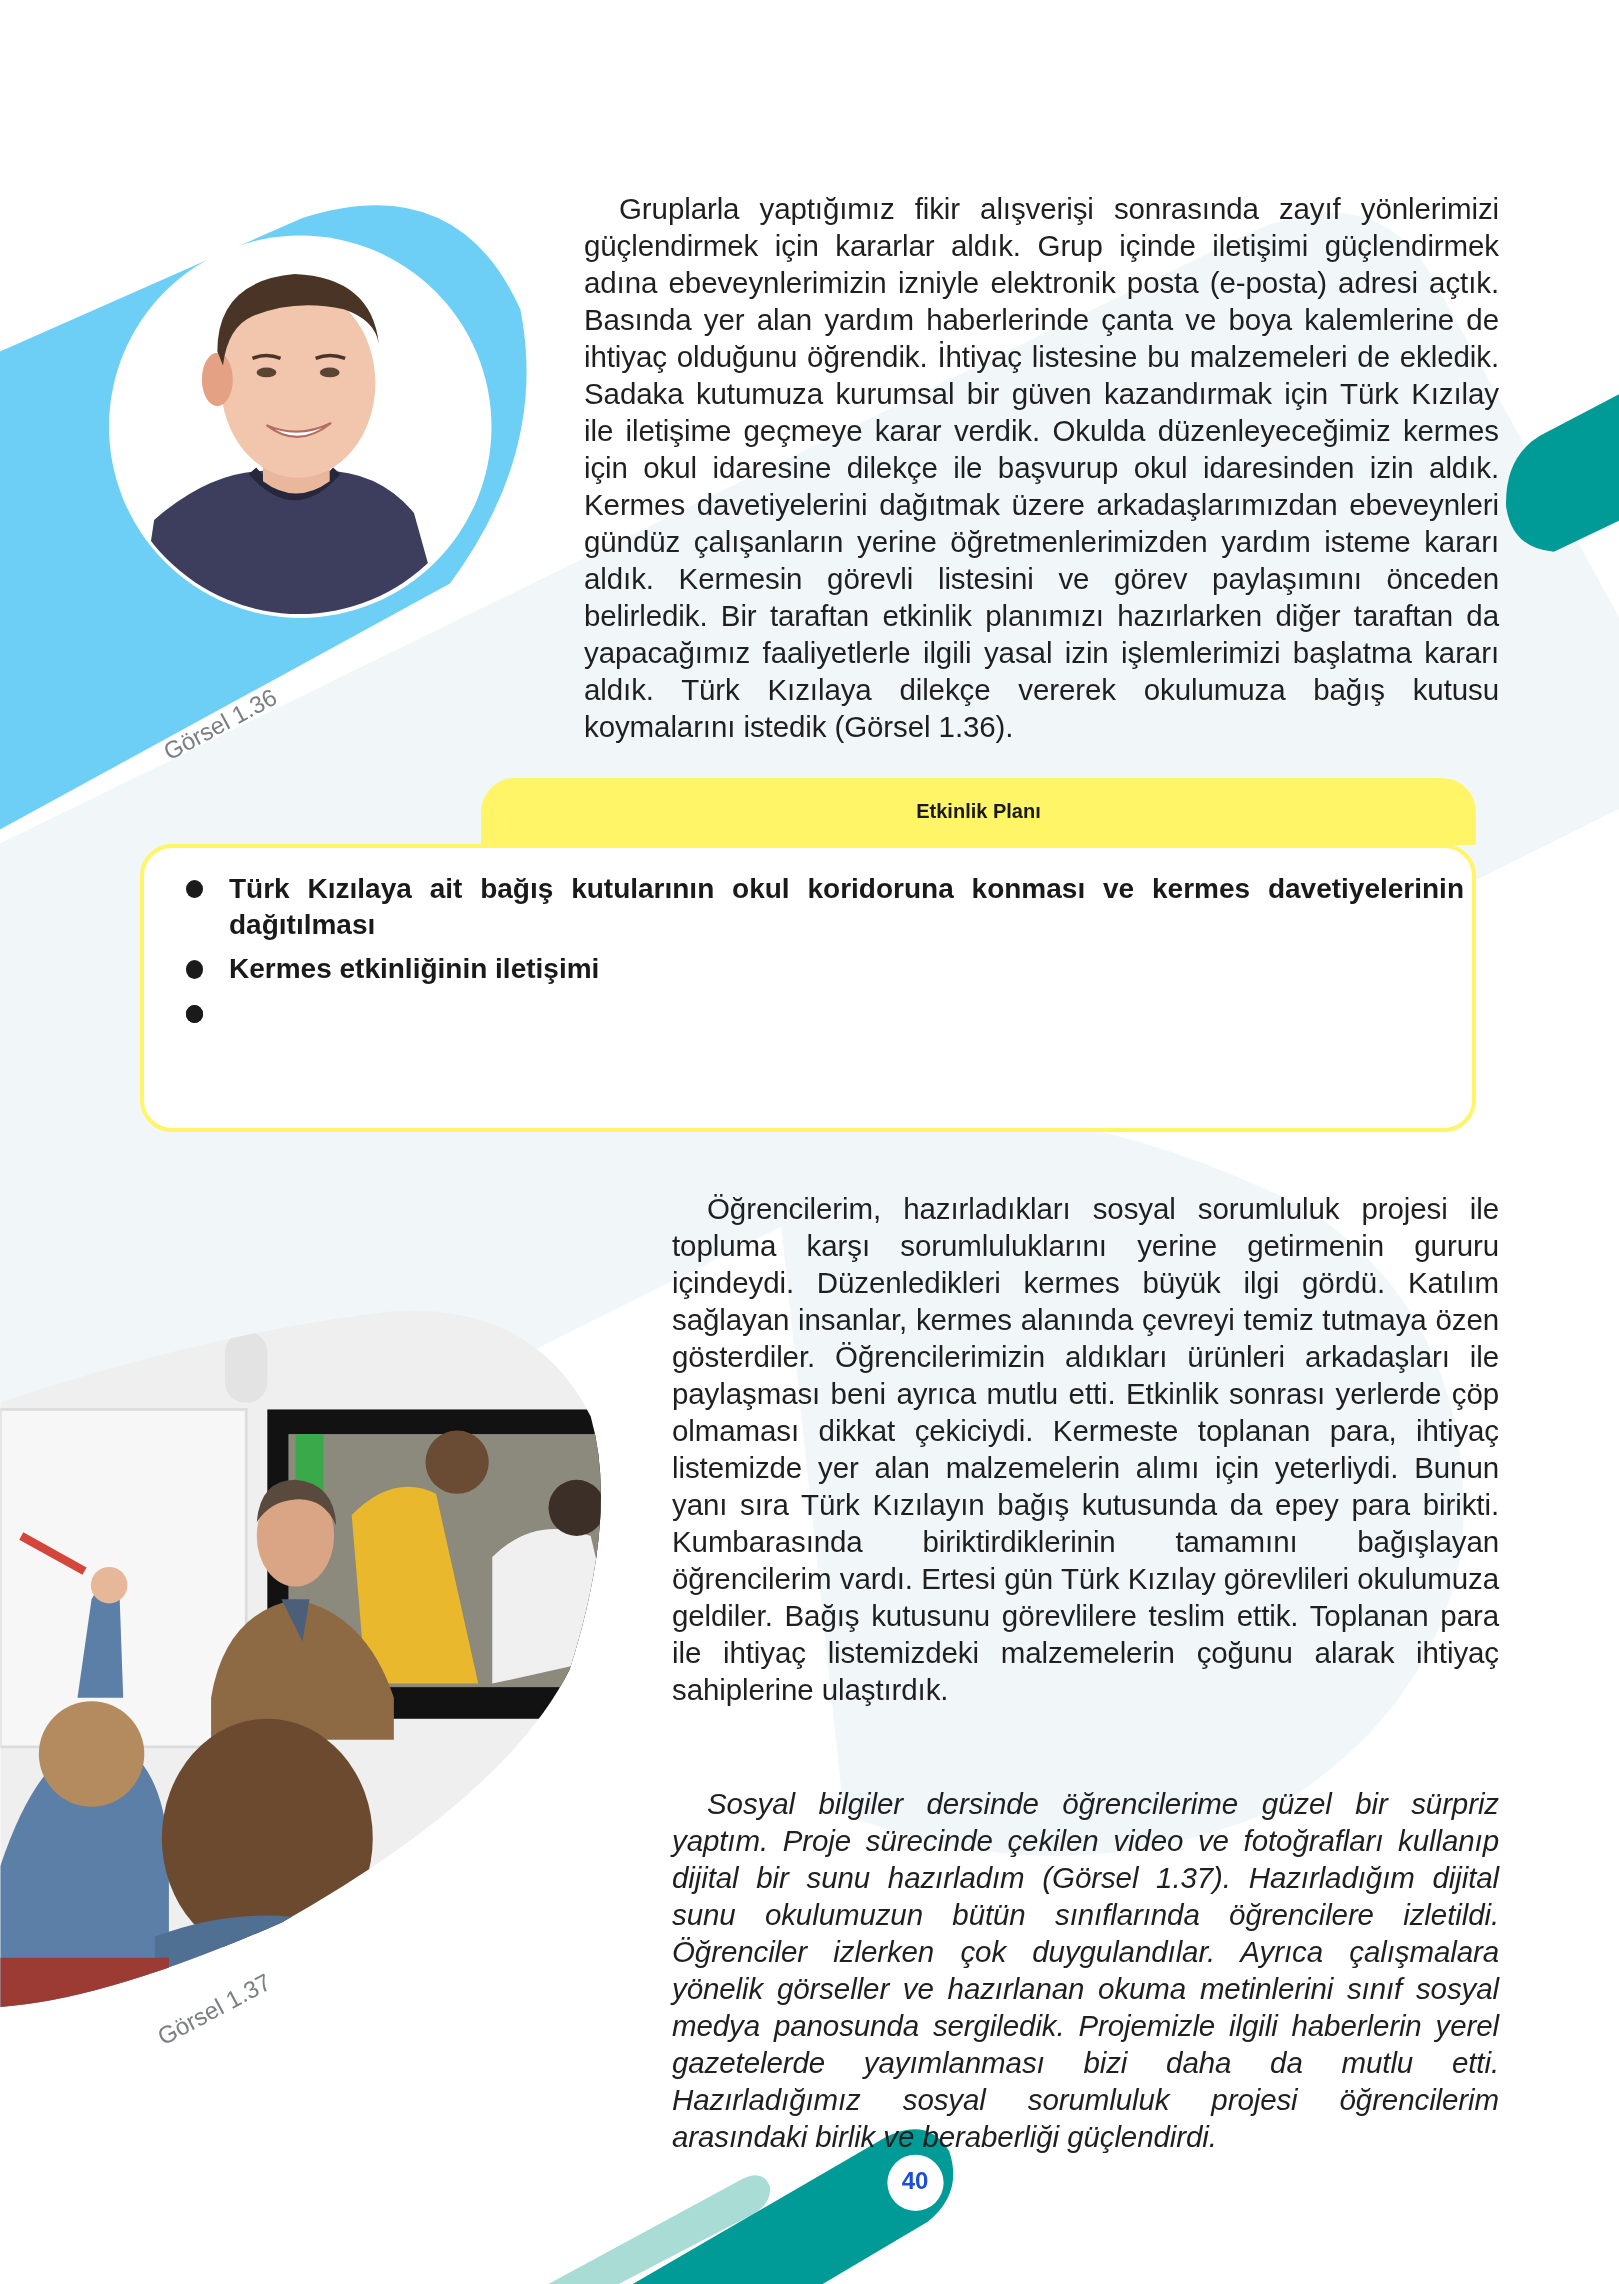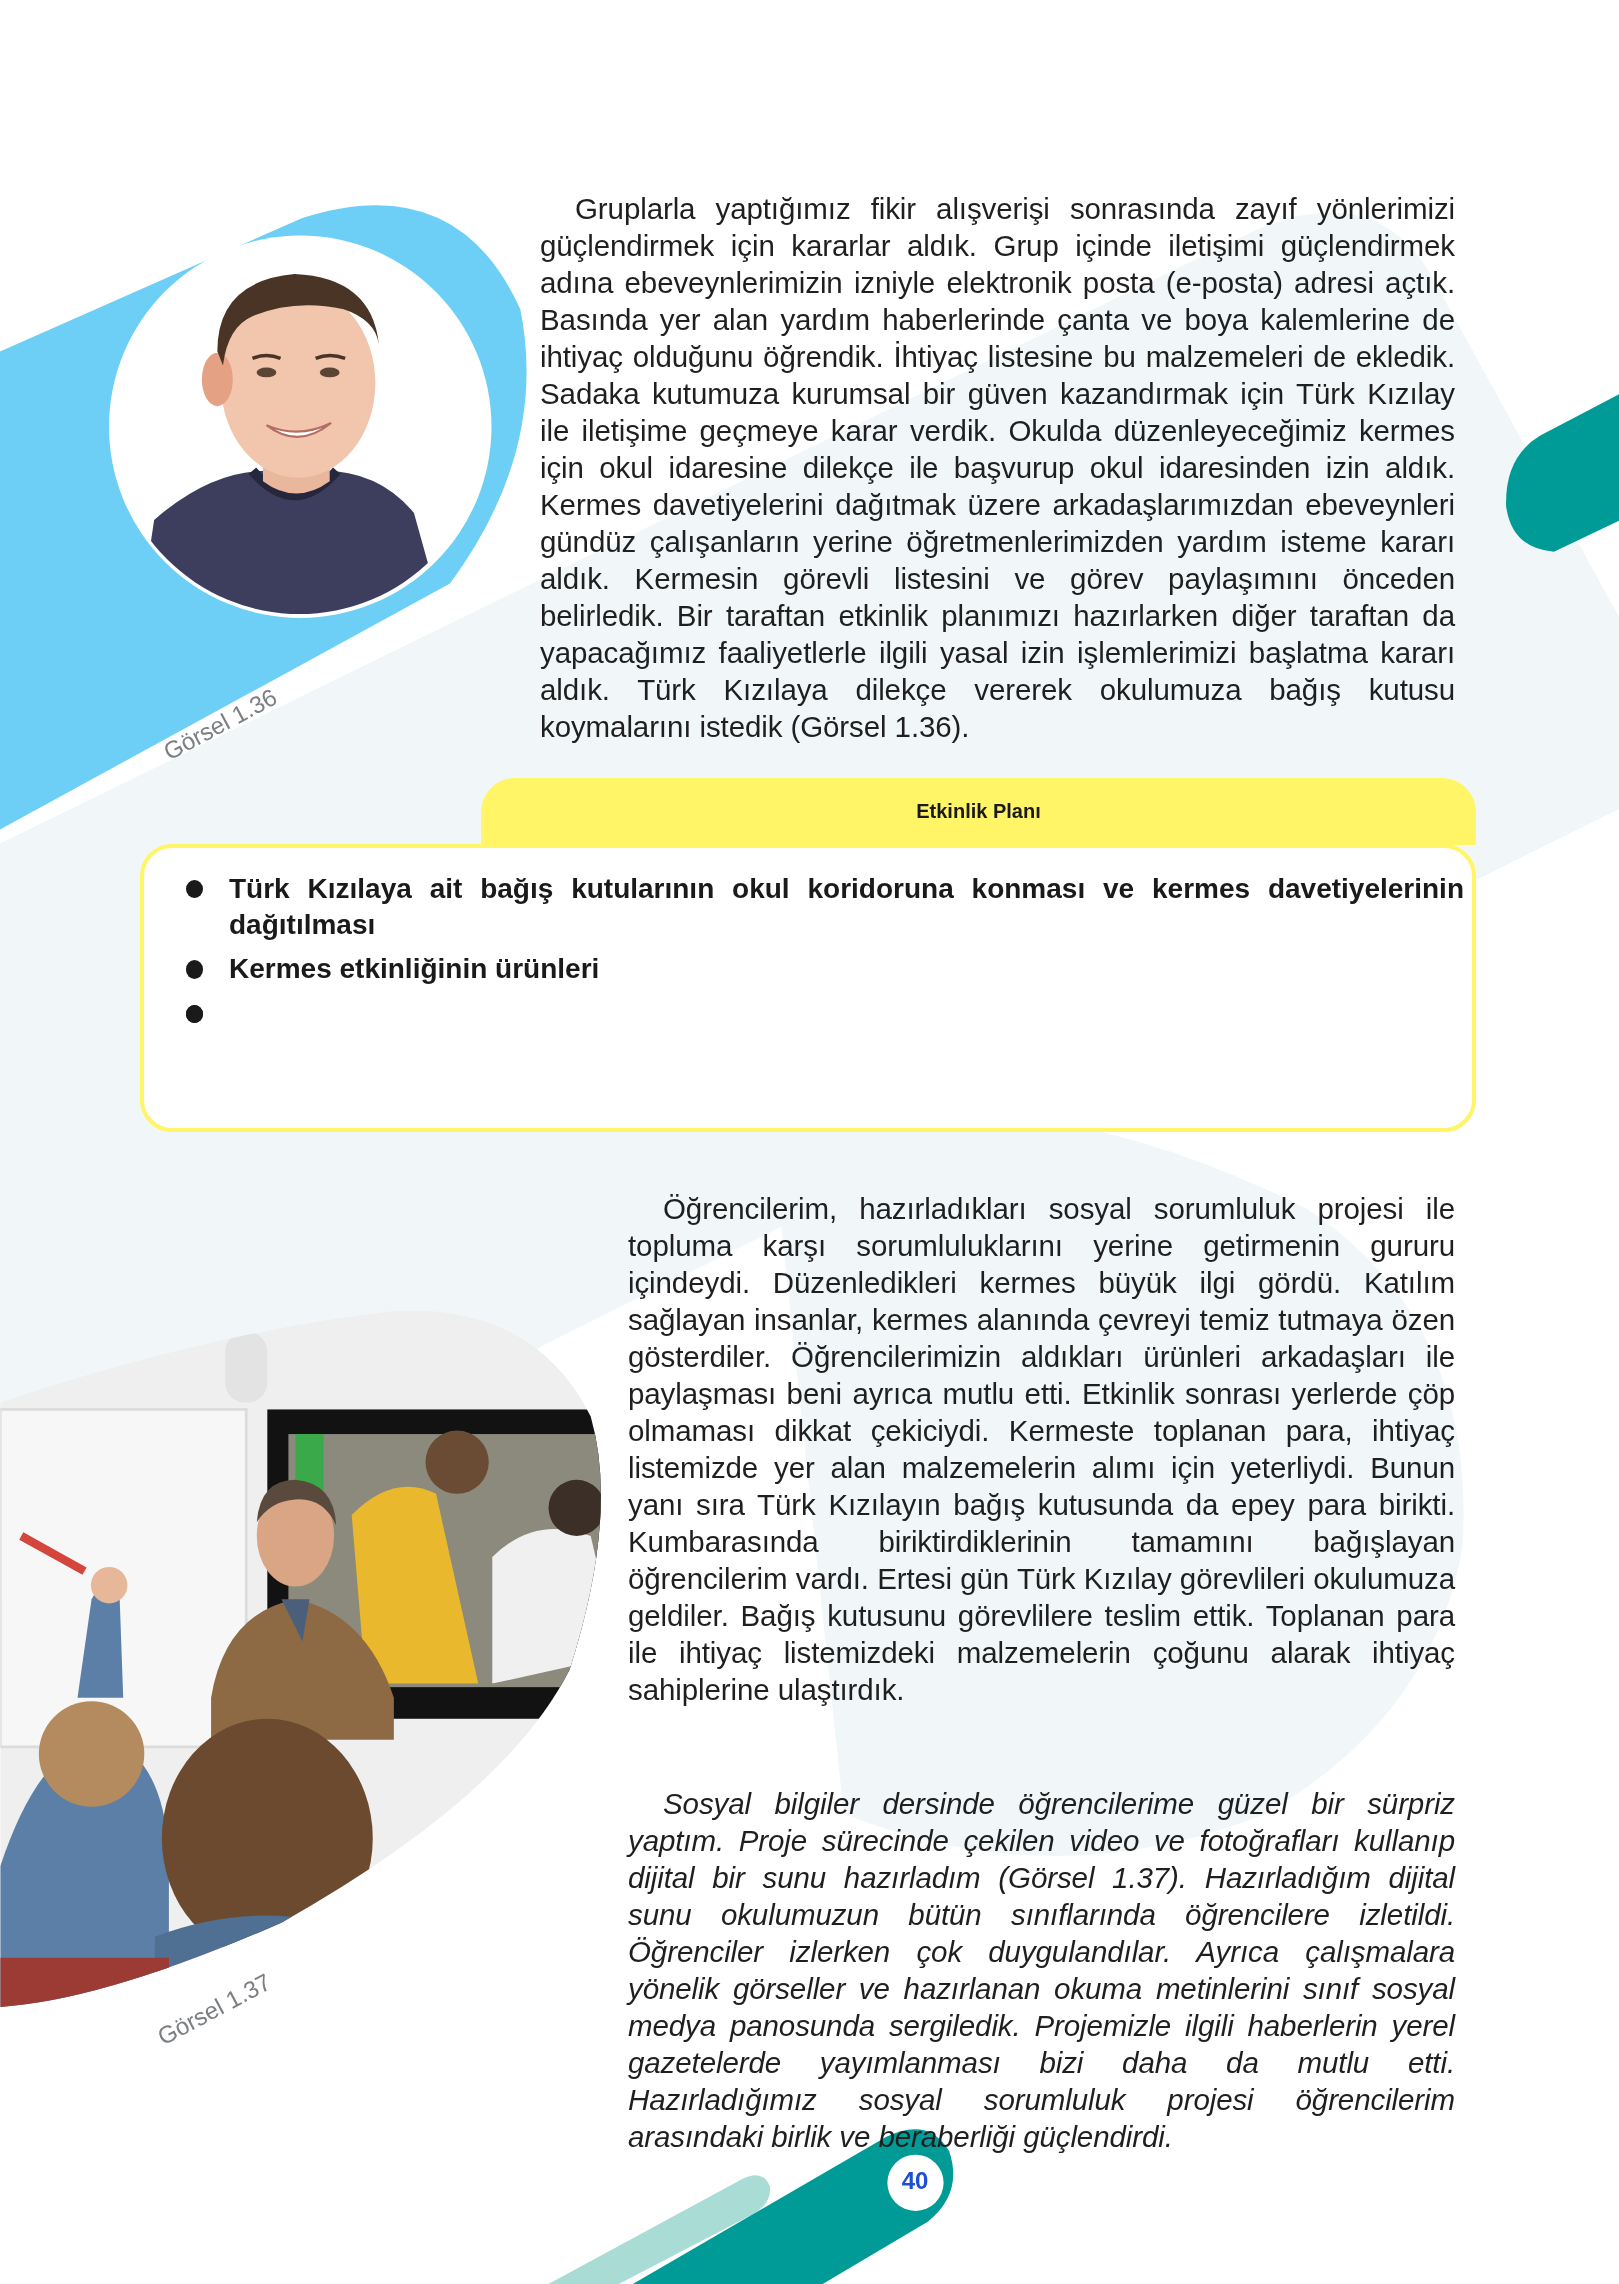--- a/index.html
+++ b/index.html
@@ -16,20 +16,21 @@
     .para {
       position: absolute;
       z-index: 2;
       font-size: 29.5px;
       line-height: 37px;
       text-align: justify;
       text-align-last: left;
       letter-spacing: -0.1px;
       word-spacing: 0px;
       font-stretch: condensed;
+      margin-left: 44px;
     }
     .para .indent { display: inline-block; width: 35px; }
     #para-1 { left: 540px; top: 160px; width: 915px; }
     #para-2 { left: 628px; top: 1160px; width: 827px; }
     #para-3 { left: 628px; top: 1755px; width: 827px; font-style: italic; }
 
     
     .photo-circle {
       position: absolute; z-index: 3;
       left: 112px; top: 239px;
@@ -160,21 +161,21 @@
     <path d="M 220 265 Q 265 300 312 262 Q 265 285 220 265 Z" fill="#ffffff" stroke="#b56d63" stroke-width="3"></path>
   </svg>
 </div>
 <div class="caption" id="caption-1">Görsel 1.36</div>
 
 <div class="plan-tab"></div>
 <div class="plan-title">Etkinlik Planı</div>
 <div class="plan-box"></div>
 <ul class="plan-list">
   <li><span class="bullet"></span><span>Türk Kızılaya ait bağış kutularının okul koridoruna konması ve kermes  davetiyelerinin dağıtılması</span></li>
-  <li><span class="bullet"></span><span>Kermes etkinliğinin ürünleri</span></li>
+  <li><span class="bullet"></span><span>Kermes etkinliğinin iletişimi</span></li>
   <li><span class="bullet"></span></li>
   <li><span class="bullet"></span></li>
 </ul>
 
 <p class="para" id="para-2"><span class="indent"></span><span>Öğrencilerim, hazırladıkları sosyal sorumluluk projesi ile topluma karşı sorumluluklarını yerine getirmenin gururu içindeydi. Düzenledikleri kermes büyük ilgi gördü. Katılım sağlayan insanlar, kermes alanında çevreyi temiz tutmaya özen gösterdiler. Öğrencilerimizin aldıkları ürünleri arkadaşları ile paylaşması beni ayrıca mutlu etti. Etkinlik sonrası yerlerde çöp olmaması dikkat çekiciydi. Kermeste toplanan para, ihtiyaç listemizde yer alan malzemelerin alımı için yeterliydi. Bunun yanı sıra Türk Kızılayın bağış kutusunda da epey para birikti. Kumbarasında biriktirdiklerinin tamamını bağışlayan öğrencilerim vardı. Ertesi gün Türk Kızılay görevlileri okulumuza geldiler. Bağış kutusunu görevlilere teslim ettik. Toplanan para ile ihtiyaç listemizdeki malzemelerin çoğunu alarak ihtiyaç sahiplerine ulaştırdık.</span></p>
 
 <div class="photo-blob">
   <svg viewBox="0 0 880 1000" xmlns="http://www.w3.org/2000/svg">
     <defs>
       <clipPath id="blobclip">

